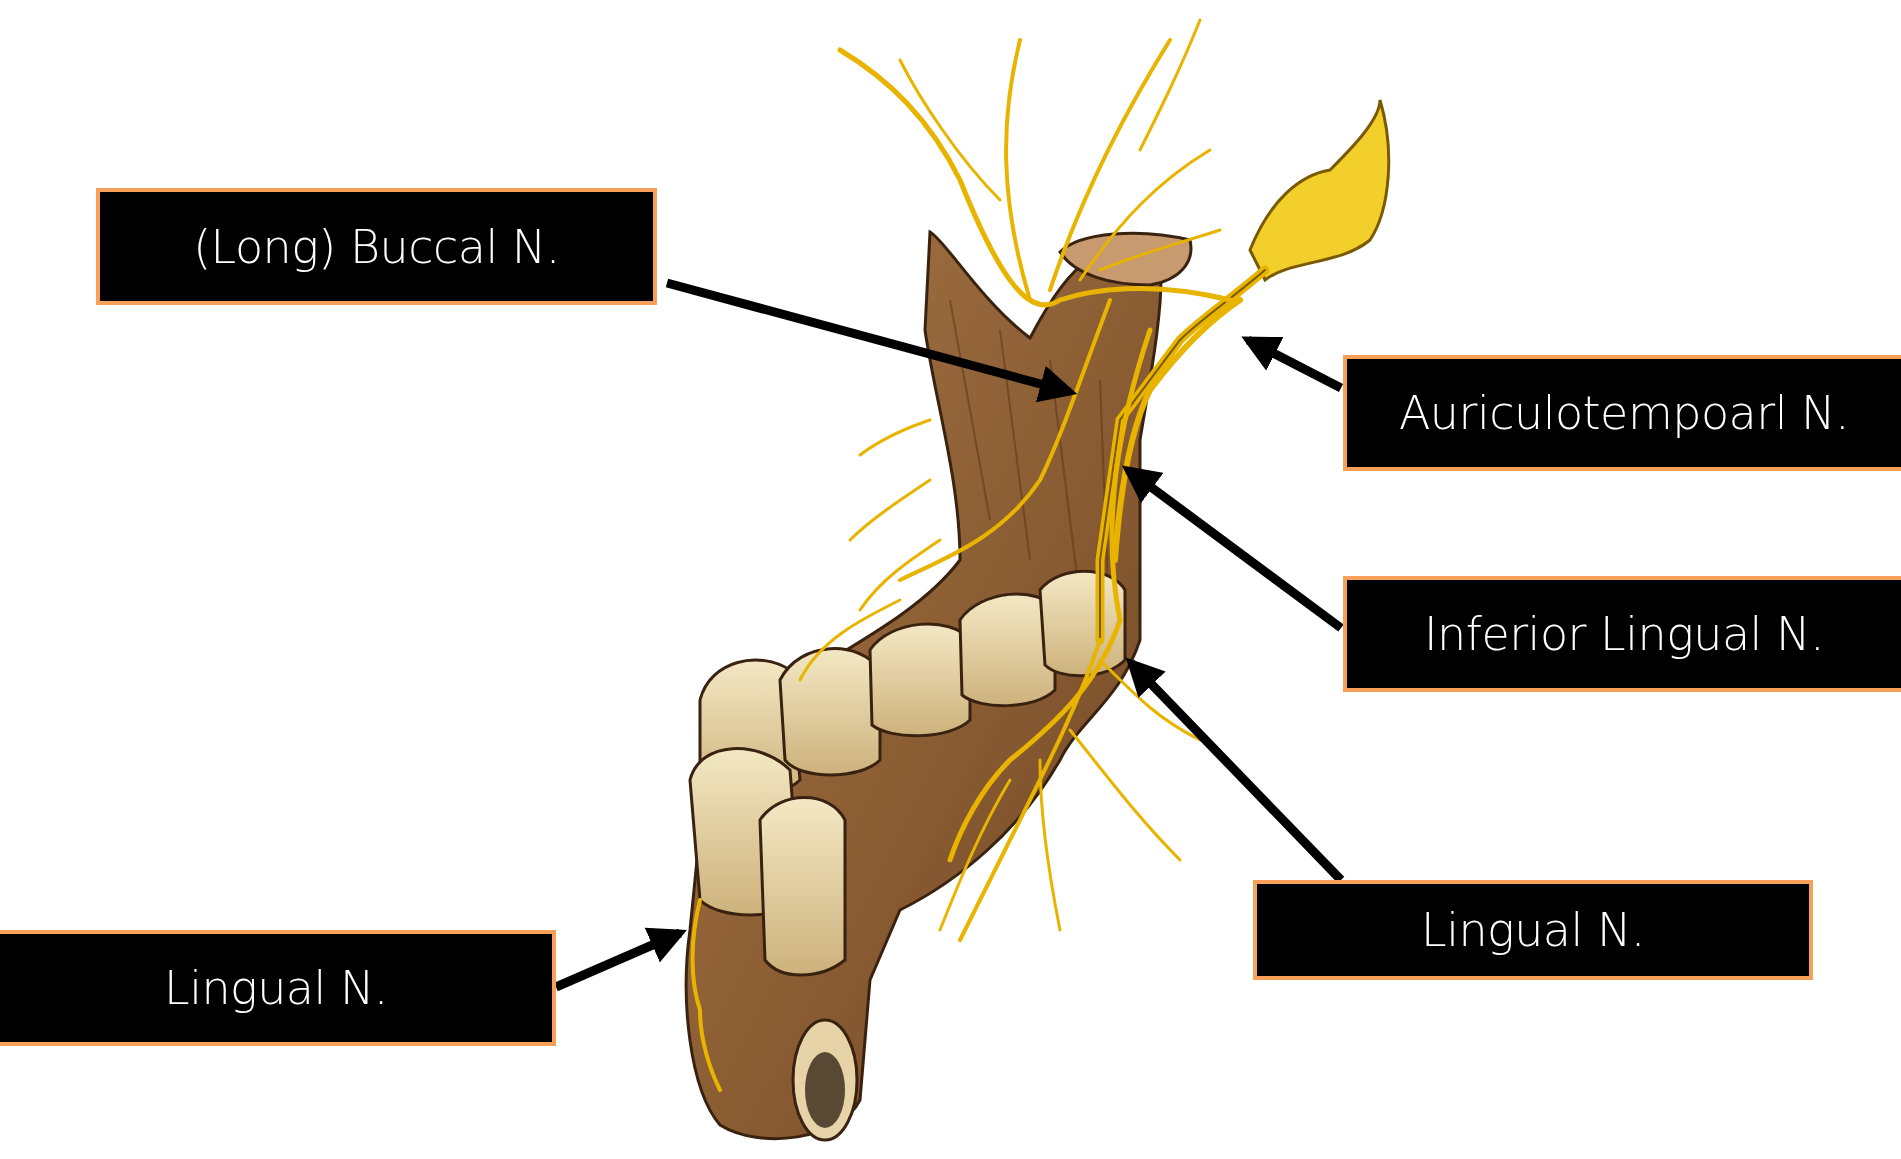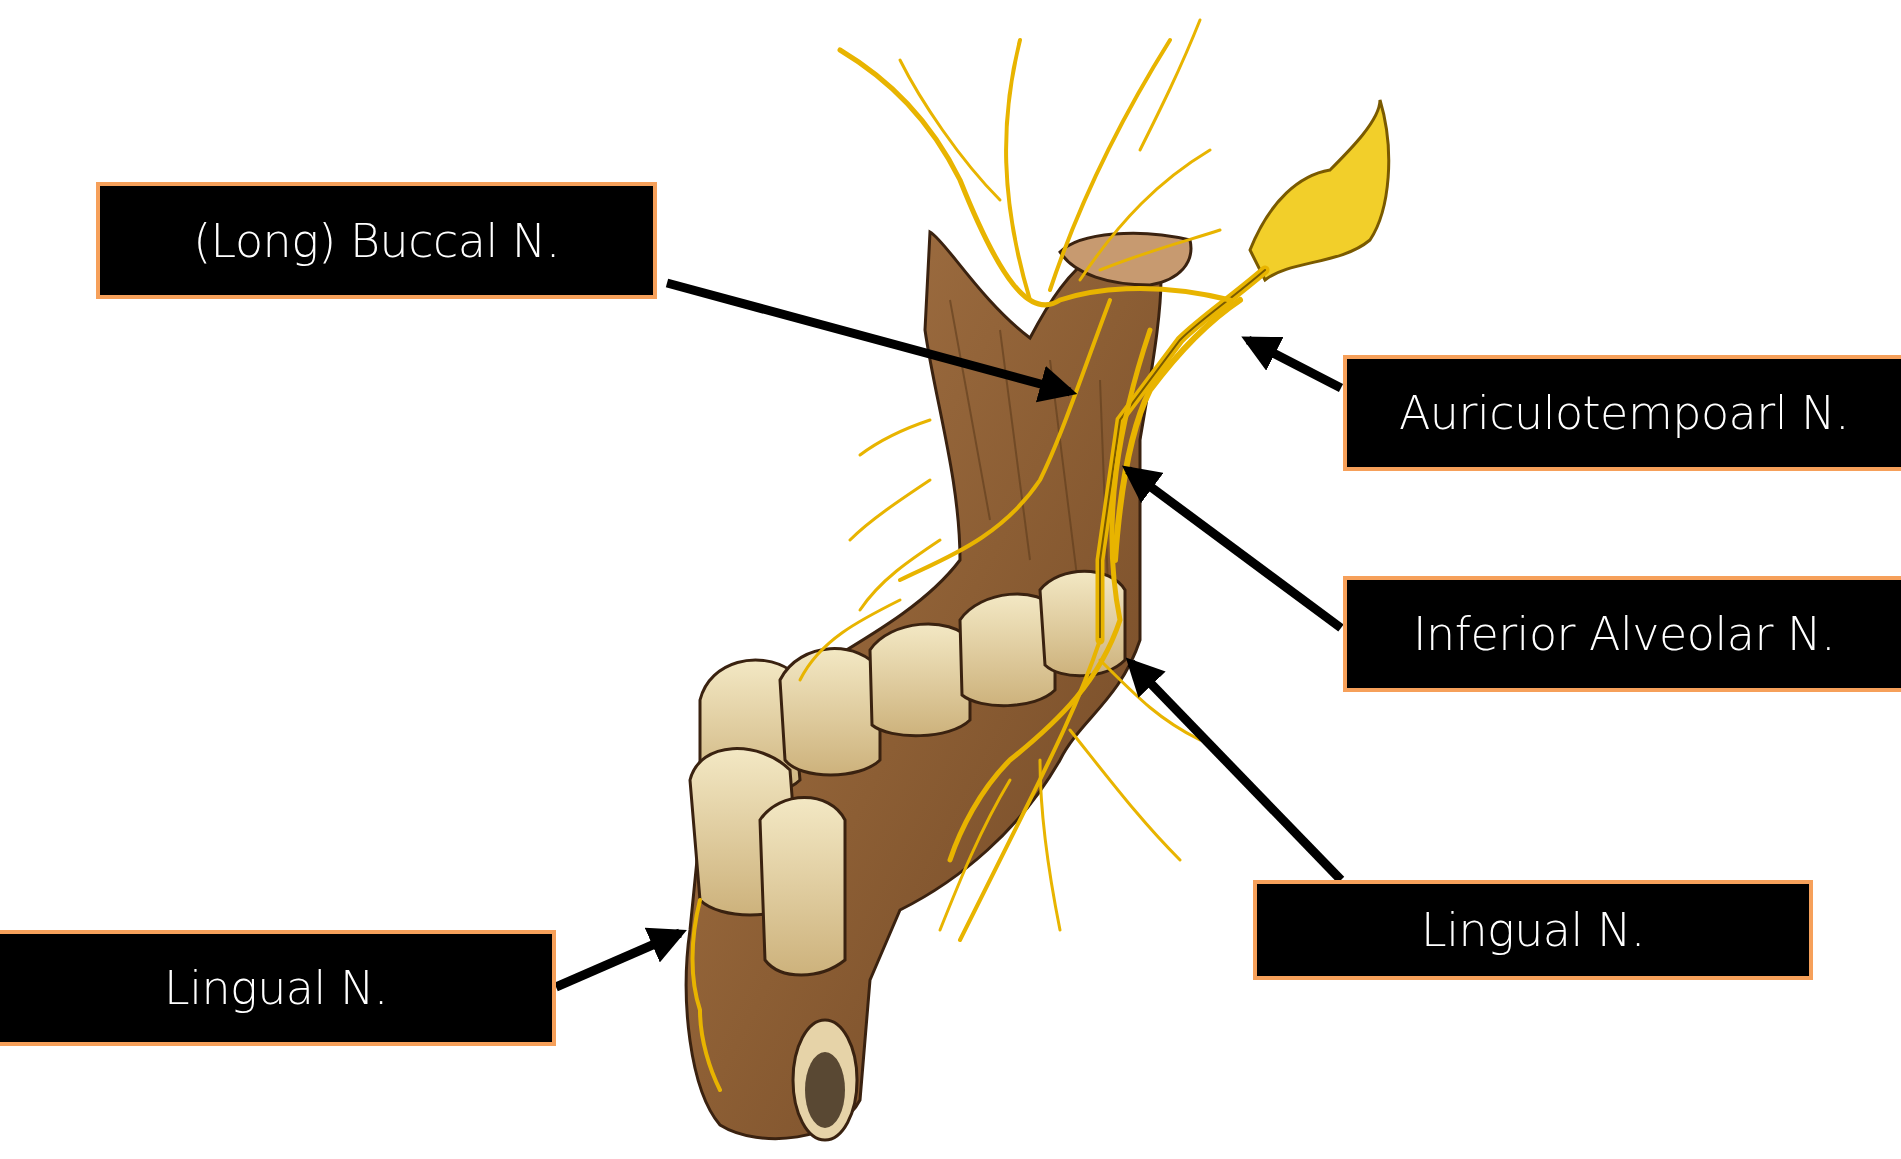--- a/index.html
+++ b/index.html
@@ -94,27 +94,27 @@
 
   <g stroke="#000" stroke-width="9" marker-end="url(#arrowhead)">
     <line x1="667" y1="283" x2="1070" y2="392"></line>
     <line x1="1341" y1="388" x2="1248" y2="340"></line>
     <line x1="1341" y1="628" x2="1128" y2="470"></line>
     <line x1="1341" y1="880" x2="1131" y2="663"></line>
     <line x1="556" y1="987" x2="680" y2="933"></line>
   </g>
 </svg>
 
-<div class="label-box" style="left:96px; top:182px; width:561px; height:117px;">
+<div class="label-box" style="left:96px; top:188px; width:561px; height:117px;">
   <span class="label-text">(Long) Buccal N.</span>
 </div>
 <div class="label-box" style="left:1343px; top:355px; width:562px; height:116px;">
   <span class="label-text">Auriculotempoarl N.</span>
 </div>
 <div class="label-box" style="left:1343px; top:576px; width:562px; height:116px;">
-  <span class="label-text">Inferior Alveolar N.</span>
+  <span class="label-text">Inferior Lingual N.</span>
 </div>
 <div class="label-box" style="left:1253px; top:880px; width:560px; height:100px;">
   <span class="label-text">Lingual N.</span>
 </div>
 <div class="label-box" style="left:-4px; top:930px; width:560px; height:116px;">
   <span class="label-text">Lingual N.</span>
 </div>
 
 </body></html>

